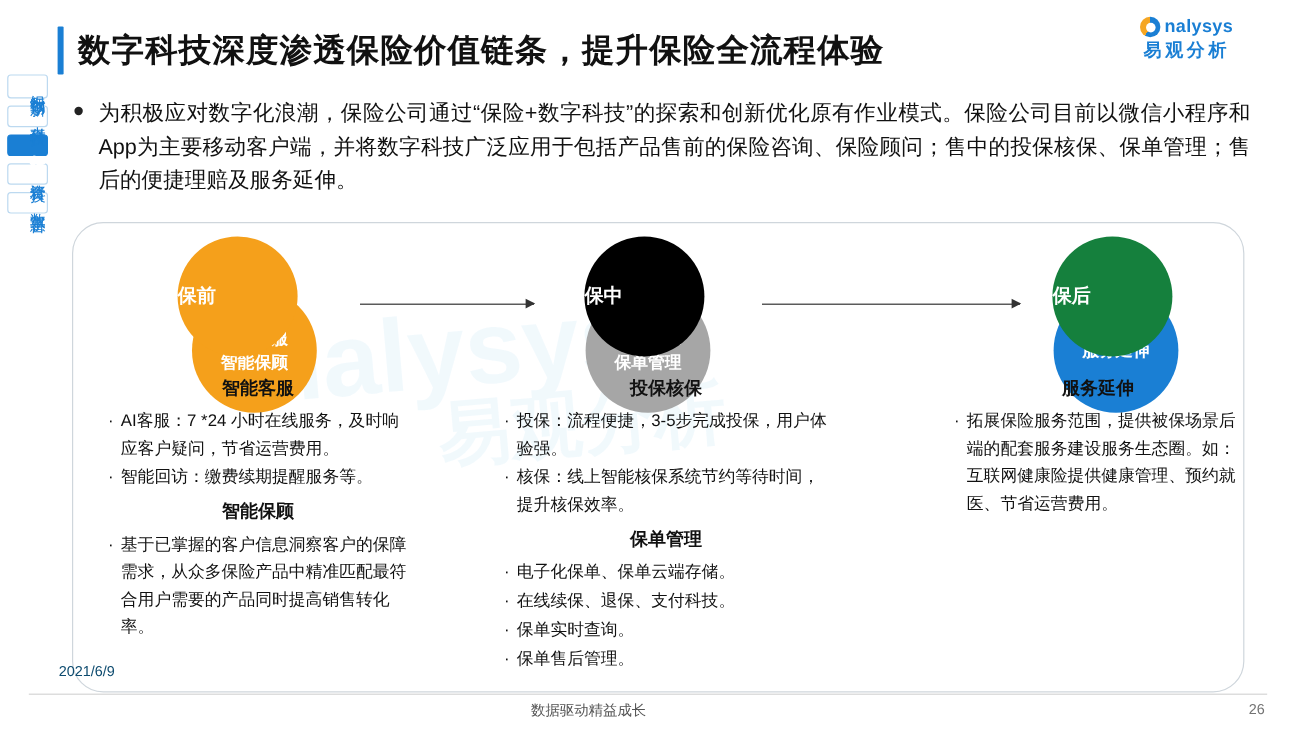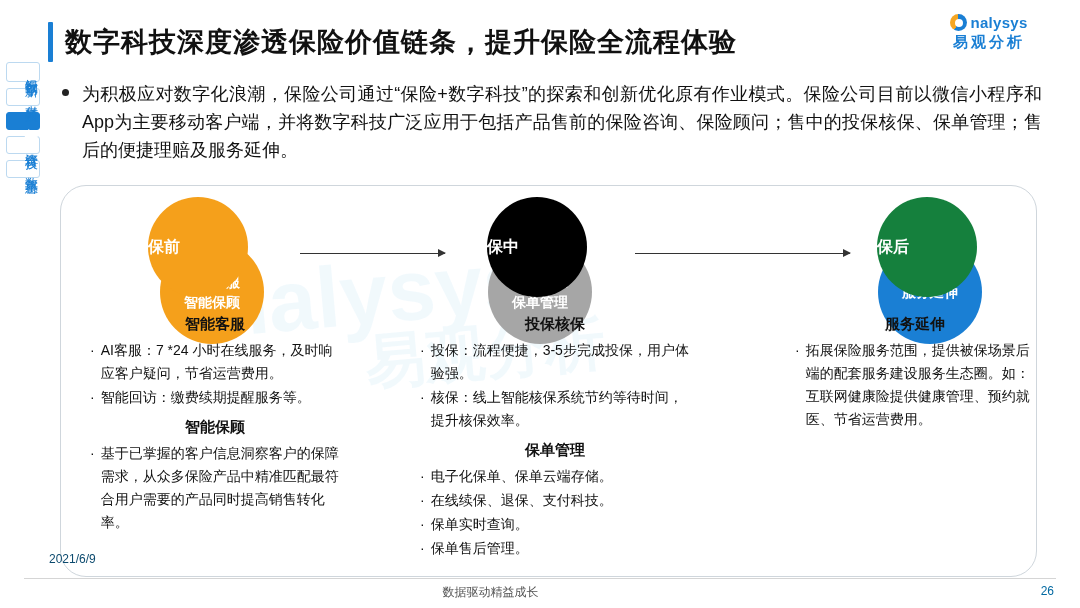--- a/index.html
+++ b/index.html
@@ -142,21 +142,21 @@
   .col1{left:90px;top:312px;width:250px;}
   .col2{left:420px;top:312px;width:270px;}
   .col3{left:795px;top:312px;width:240px;}
 
   
   .footer-line{
     position:absolute;left:24px;top:578px;width:1032px;height:1px;background:#d5d5d5;
   }
   .foot-date{position:absolute;left:26px;top:552px;font-size:12px;color:#0c4a6e;margin-left:23px;}
   .foot-center{position:absolute;left:0;top:584px;width:981px;text-align:center;font-size:12px;color:#555;}
-  .foot-page{position:absolute;right:26px;top:584px;font-size:12px;color:#0369a1;}
+  .foot-page{position:absolute;right:26px;top:584px;font-size:12px;color:#737373;}
 </style>
 </head>
 <body>
 
 <div class="page">
 
   <div class="title-bar">
     <div class="title-accent"></div>
     <div class="title-text">数字科技深度渗透保险价值链条，提升保险全流程体验</div>
   </div>

